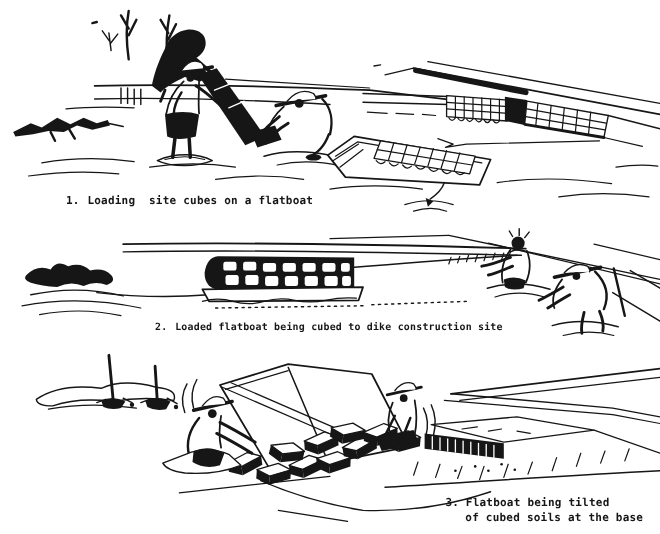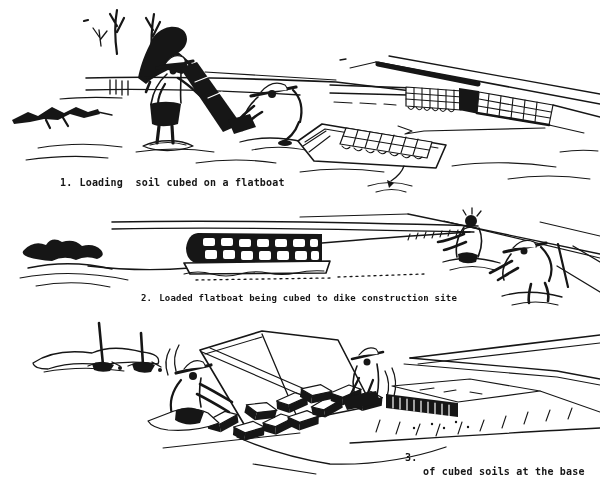--- a/index.html
+++ b/index.html
@@ -294,30 +294,31 @@
     <g>
       <path class="s s1" d="M163,448 L300,433"></path>
       <path class="s s13" d="M237,437 Q280,456 330,464 Q390,466 446,447"></path>
       <path class="s s1" d="M253,464 L316,474"></path>
     </g>
   </g>
 </svg>
 
   <div class="caption cap1">
     <span>1.</span>
-    <span>Loading  soil cubed on a flatboat</span>
+    <span>Loading  site cubes on a flatboat</span>
   </div>
 
   <div class="caption cap2">
     <span>2.</span>
     <span>Loaded flatboat being cubed to dike construction site</span>
   </div>
 
   <div class="caption cap3">
     <div class="row">
       <span>3.</span>
+      <span>Flatboat being tilted</span>
     </div>
     <div class="row indent">
       <span>of cubed soils at the base</span>
     </div>
   </div>
 
 </div>
 
 </body></html>

